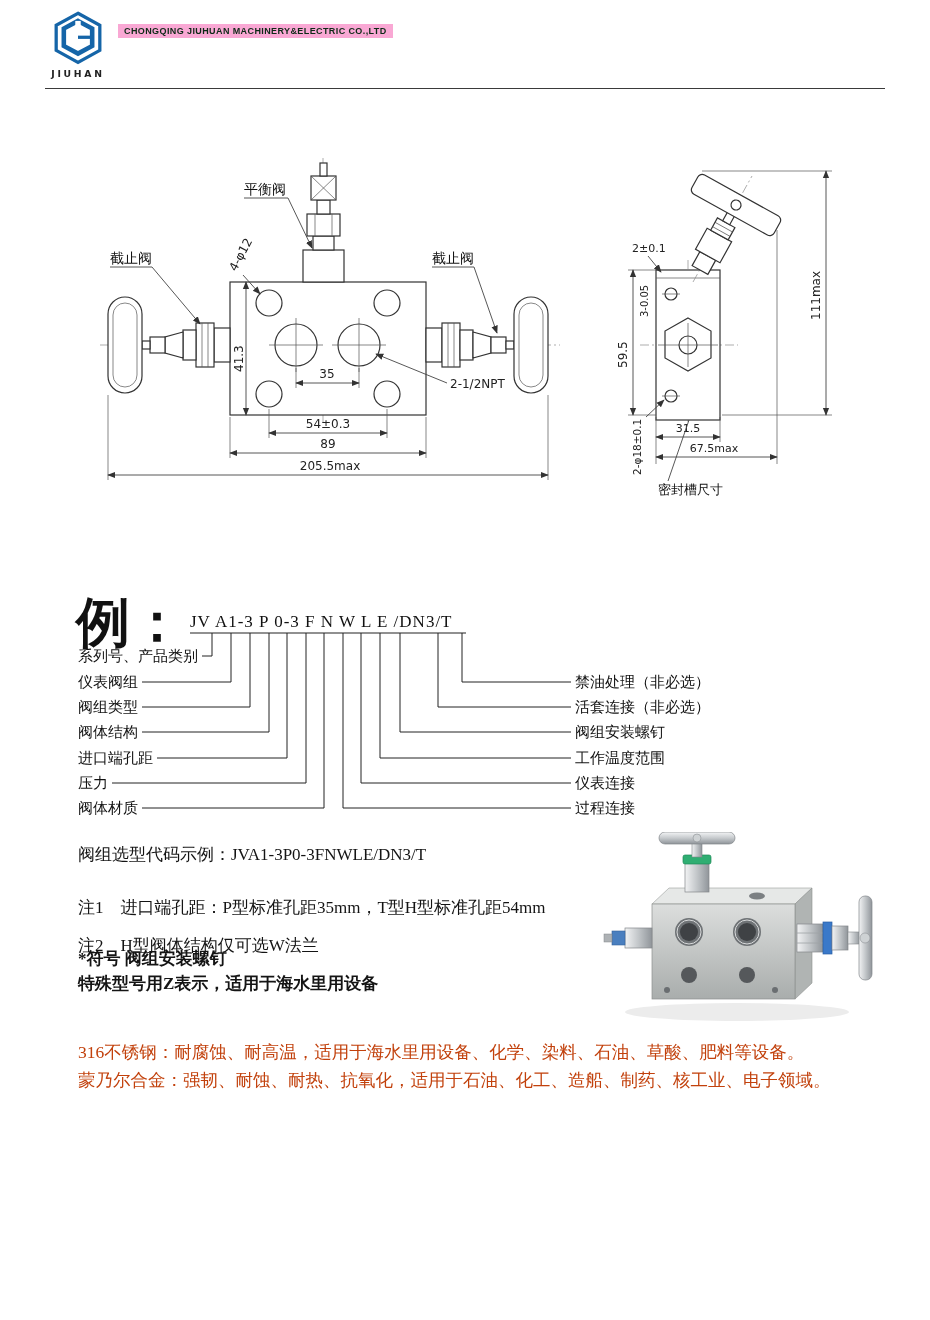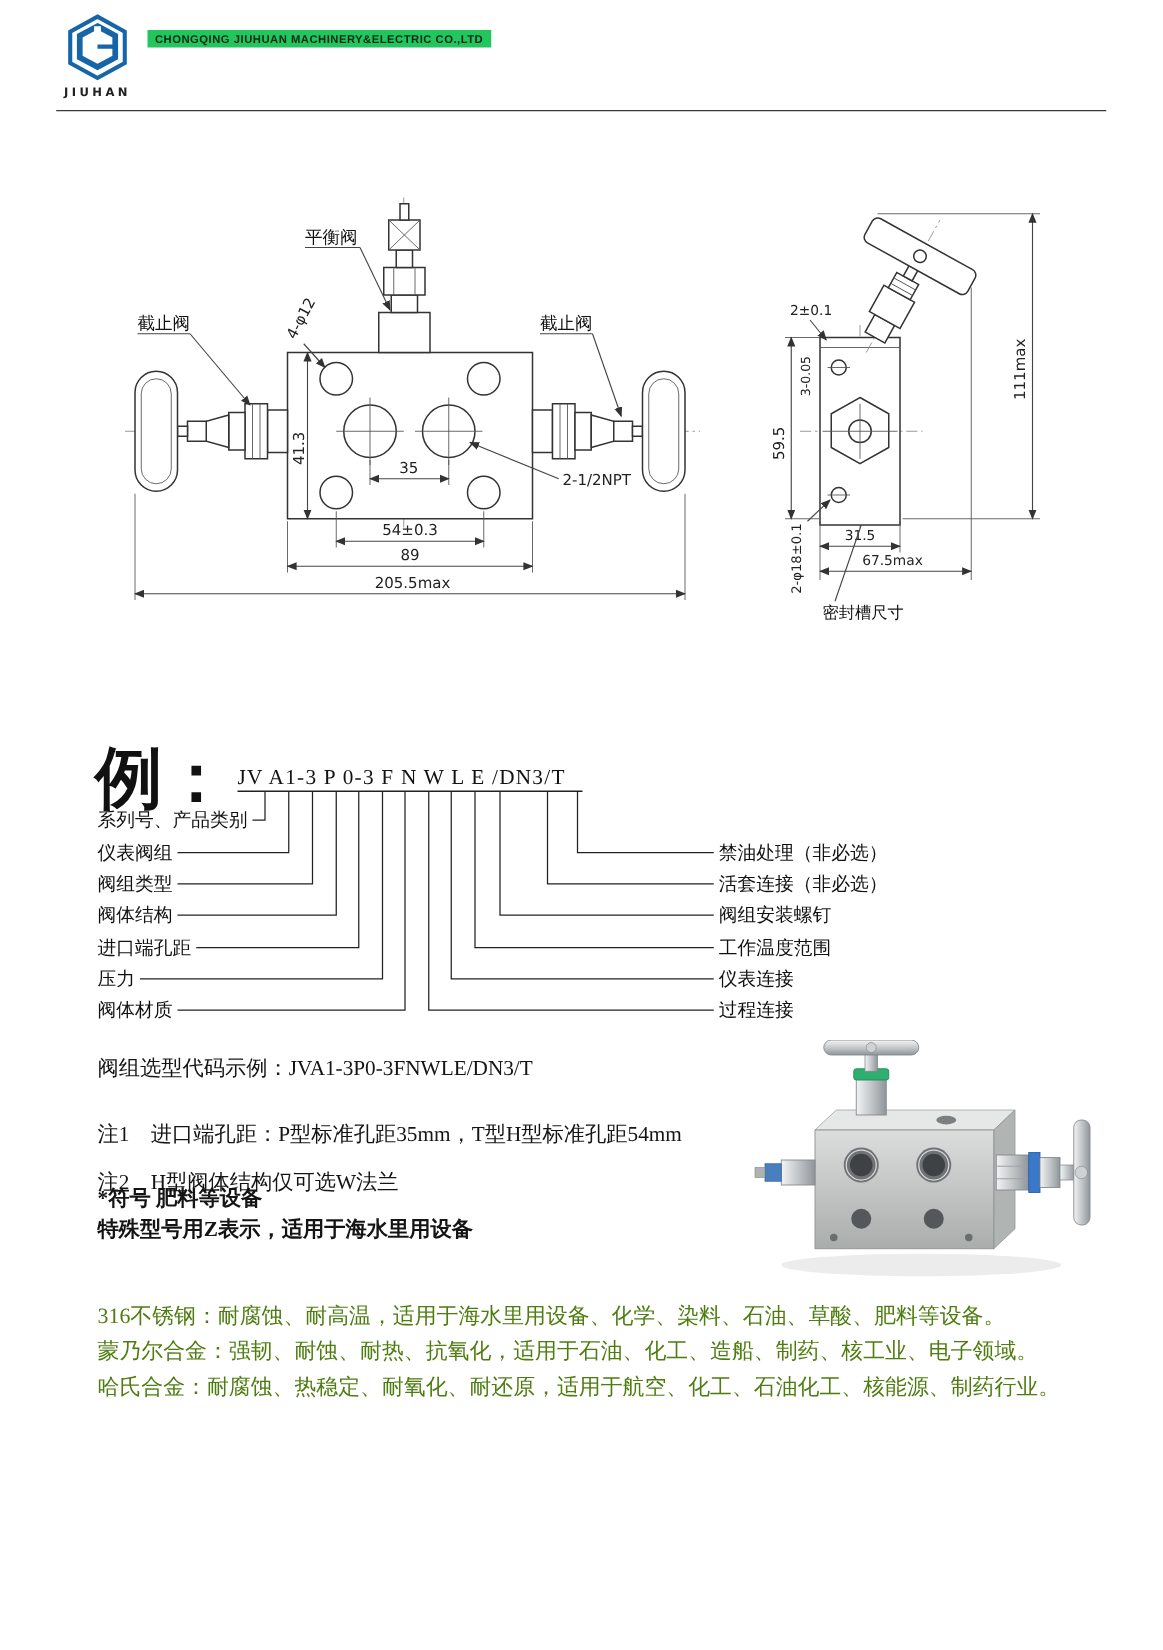--- a/index.html
+++ b/index.html
@@ -4,37 +4,37 @@
 <style>
   html,body{margin:0;padding:0;background:#ffffff;}
   .page{position:relative;width:930px;height:1320px;background:#fff;overflow:hidden;
         font-family:"Liberation Serif","DejaVu Serif",serif;color:#141414;}
   .abs{position:absolute;}
   
   .header{position:absolute;left:50px;top:10px;display:flex;align-items:flex-start;}
   .logo-svg{width:56px;height:72px;}
   .hgroup{margin-left:12px;padding-top:8px;}
   .company-zh{font-size:23px;font-weight:bold;letter-spacing:1px;color:#111;}
-  .company-en{display:inline-block;margin-top:6px;background:#22c55e;color:#0c2a16;
+  .company-en{display:inline-block;margin-top:6px;background:#f9a8d4;color:#0c2a16;
               font-family:"Liberation Sans","DejaVu Sans",sans-serif;font-weight:bold;
               font-size:9px;letter-spacing:.4px;padding:2px 6px;}
   .rule{position:absolute;left:45px;top:88px;width:840px;border-top:1.6px solid #3a3a3a;}
   
   svg text{font-family:"DejaVu Sans","Liberation Sans",sans-serif;fill:#222;}
   svg text.cjk{font-family:"Liberation Serif","DejaVu Serif",serif;fill:#111;}
   .draw-line{stroke:#333;stroke-width:1.2;fill:#fff;}
   .thin{stroke:#555;stroke-width:.7;fill:none;}
   .dimline{stroke:#444;stroke-width:.9;fill:none;}
   .center{stroke:#8a8a8a;stroke-width:.7;stroke-dasharray:9 3 2 3;fill:none;}
   
   .note{position:absolute;left:78px;font-size:17px;color:#141414;white-space:nowrap;}
   .bold{font-weight:bold;}
   
   .materials{position:absolute;left:78px;top:1038px;width:794px;font-size:17.5px;
-             line-height:1.62;color:#4d7c0f;}
+             line-height:1.62;color:#c2410c;}
   .materials p{margin:0;}
 </style>
 </head>
 <body>
 
 <div class="page">
 
   <div class="header">
     <svg class="logo-svg" viewBox="0 0 48 66">
       <polygon points="24,3 44,14 44,37 24,48 4,37 4,14" fill="none" stroke="#1565a8" stroke-width="3"></polygon>
@@ -251,21 +251,21 @@
       <path d="M400,68 V167 H571"></path>
       <path d="M380,68 V193 H571"></path>
       <path d="M361,68 V218 H571"></path>
       <path d="M343,68 V243 H571"></path>
     </g>
   </svg>
 
   <div class="note" style="top:843px;">阀组选型代码示例：JVA1-3P0-3FNWLE/DN3/T</div>
   <div class="note" style="top:896px;">注1　进口端孔距：P型标准孔距35mm，T型H型标准孔距54mm</div>
   <div class="note" style="top:922px;margin-top:12px;">注2　H型阀体结构仅可选W法兰</div>
-  <div class="note bold" style="top:947px;">*符号 肥料等设备</div>
+  <div class="note bold" style="top:947px;">*符号 阀组安装螺钉</div>
   <div class="note bold" style="top:972px;">特殊型号用Z表示，适用于海水里用设备</div>
 
   <svg class="abs" style="left:597px;top:832px;" width="288" height="198" viewBox="0 0 288 198">
     <defs>
       <linearGradient id="steelV" x1="0" y1="0" x2="1" y2="0">
         <stop offset="0" stop-color="#f2f3f4"></stop>
           <stop offset=".5" stop-color="#c2c6c9"></stop>
           <stop offset="1" stop-color="#90959a"></stop>
       </linearGradient>
       <linearGradient id="steelH" x1="0" y1="0" x2="0" y2="1">
@@ -315,16 +315,15 @@
     <g>
       <rect x="28" y="96" width="27" height="20" fill="url(#steelV)" stroke="#83878b" stroke-width=".7"></rect>
       <rect x="15" y="99" width="13" height="14" fill="#4a7fbf" stroke="#35619a" stroke-width=".6"></rect>
       <rect x="7" y="102" width="8" height="8" fill="#aeb2b5" stroke="#83878b" stroke-width=".5"></rect>
     </g>
   </svg>
 
   <div class="materials">
     <p>316不锈钢：耐腐蚀、耐高温，适用于海水里用设备、化学、染料、石油、草酸、肥料等设备。</p>
     <p>蒙乃尔合金：强韧、耐蚀、耐热、抗氧化，适用于石油、化工、造船、制药、核工业、电子领域。</p>
-    <p>哈氏合金：耐腐蚀、热稳定、耐氧化、耐还原，适用于航空、化工、石油化工、核能源、制药行业。</p>
   </div>
 
 </div>
 
 </body></html>

